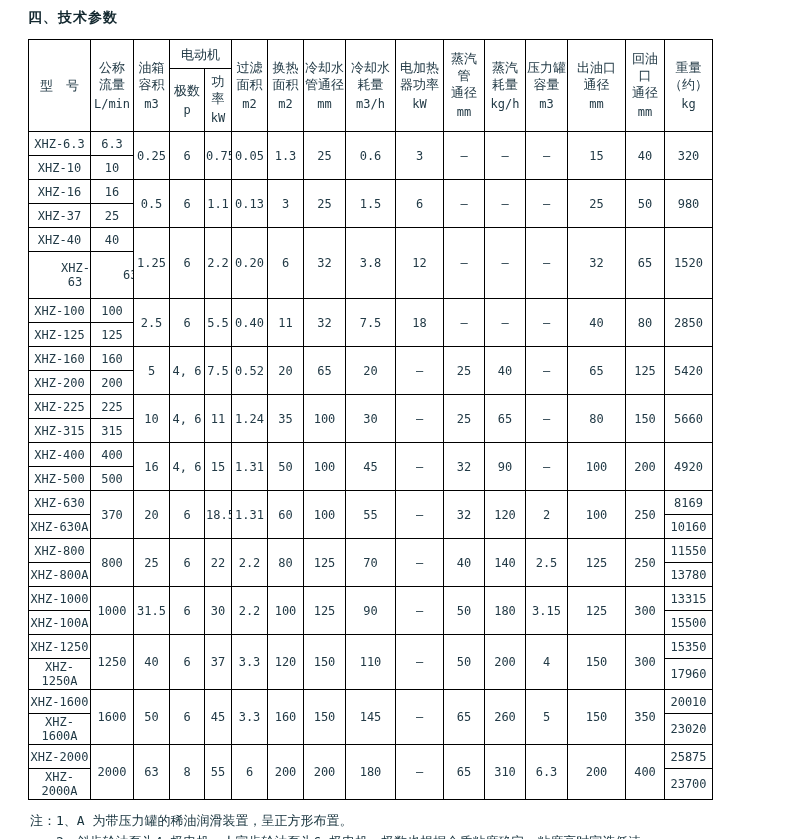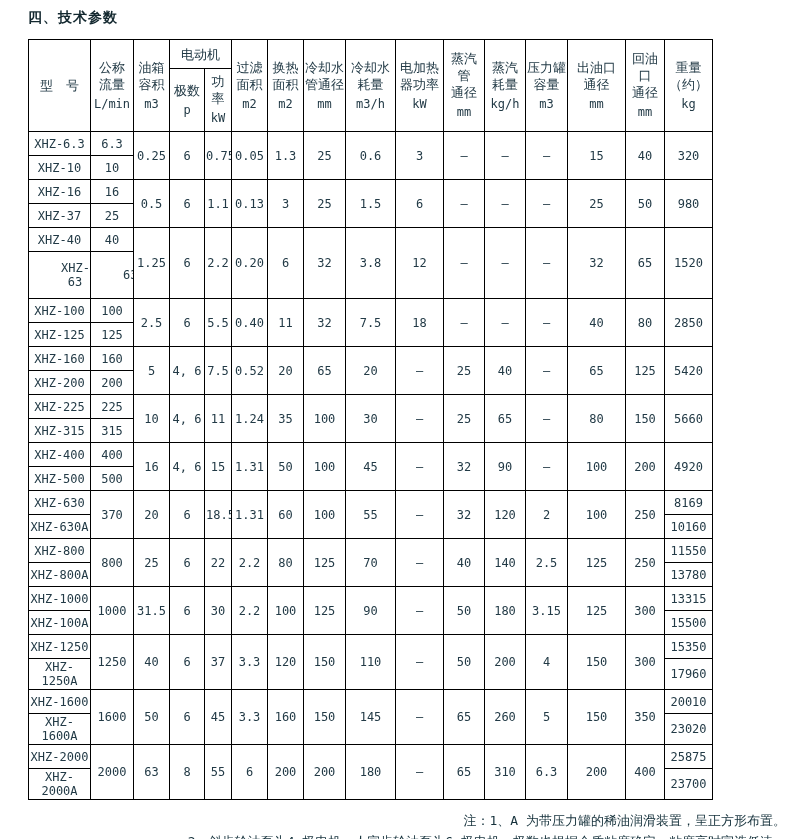--- a/index.html
+++ b/index.html
@@ -64,21 +64,21 @@
   tr.tall td {
     height: 44px;
     padding-left: 32px;
   }
   .notes {
     margin: 10px 0 0 30px;
     font-size: 13px;
     line-height: 21px;
     color: #16323c;
   }
-  .note-line { white-space: nowrap; text-align: right; }
+  .note-line { white-space: nowrap; }
   .note-line.indent { padding-left: 26px; }
 </style>
 </head>
 <body>
 
 <div class="page">
   <div class="page-title">四、技术参数</div>
 
   <table class="params">
     <colgroup>

